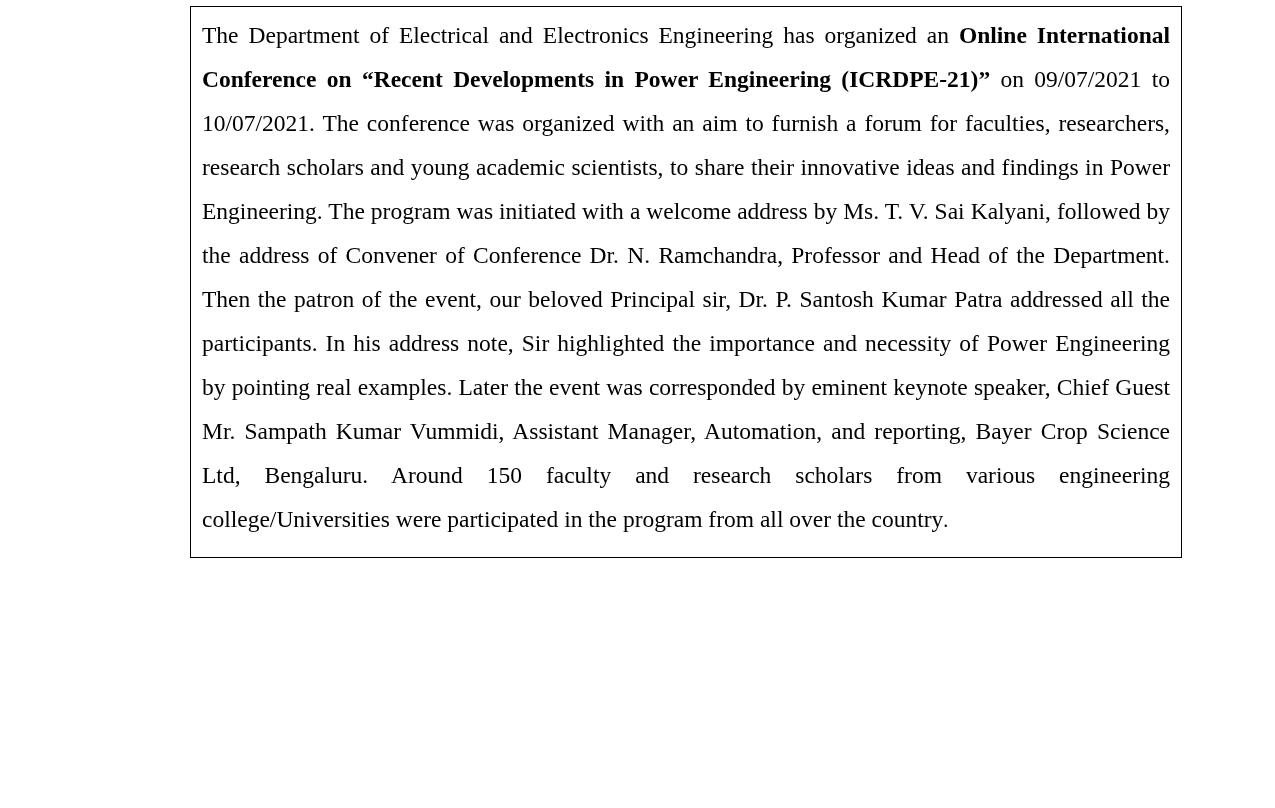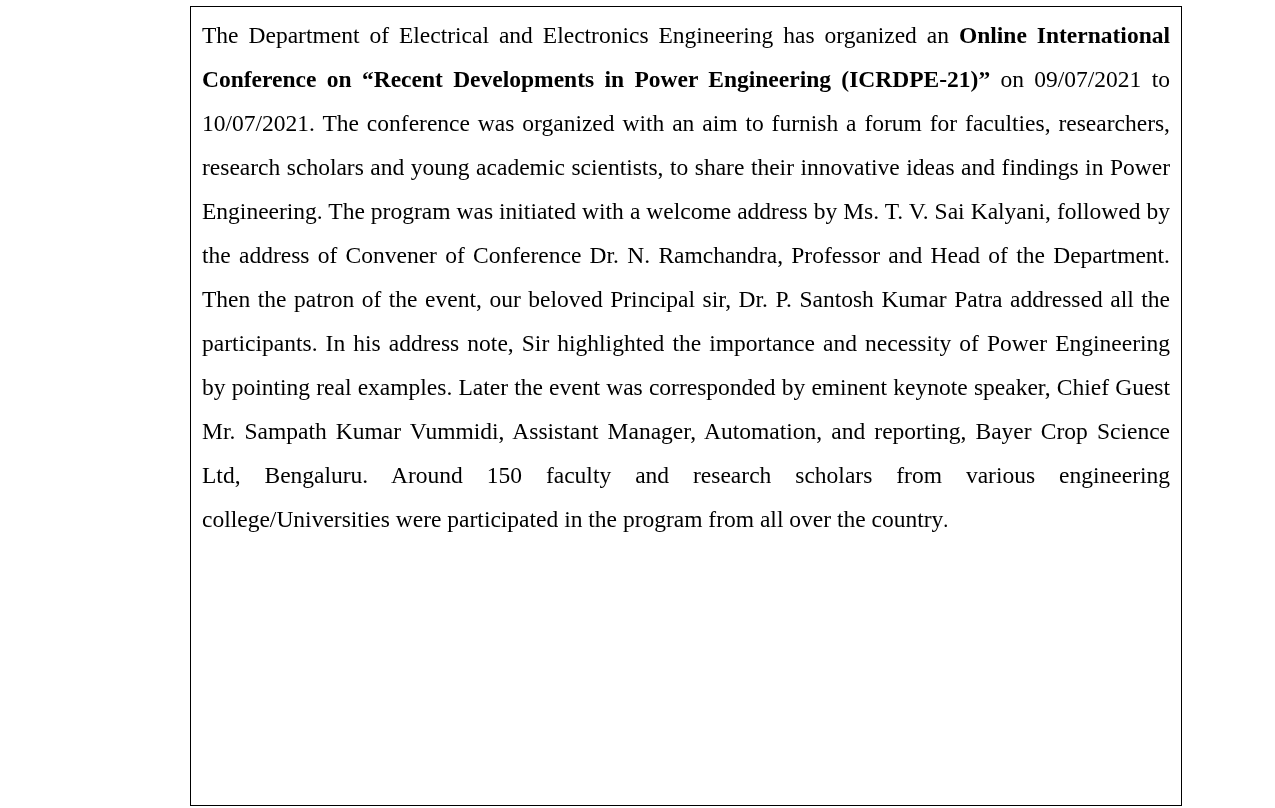--- a/index.html
+++ b/index.html
@@ -18,21 +18,21 @@
     position: relative;
     width: 1275px;
     height: 808px;
     background: #ffffff;
   }
   .text-box {
     position: absolute;
     left: 190px;
     top: 6px;
     width: 992px;
-    height: 800px;
+    height: 552px;
     border: 1px solid #000000;
     box-sizing: border-box;
     background: #ffffff;
   }
   .text-body {
     padding: 6px 11px 0 11px;
     font-family: "Liberation Serif", serif;
     font-size: 23.5px;
     line-height: 44px;
     text-align: justify;

